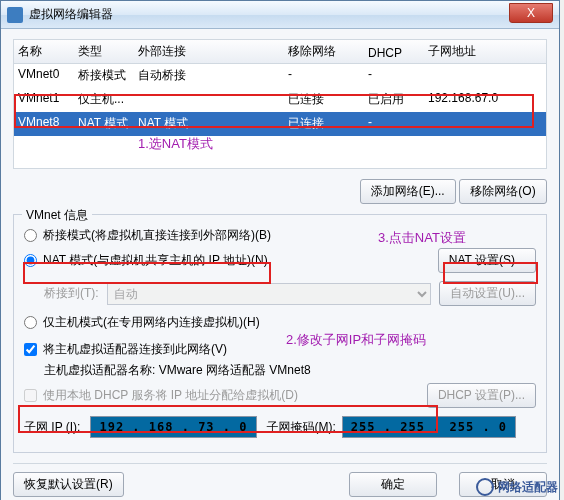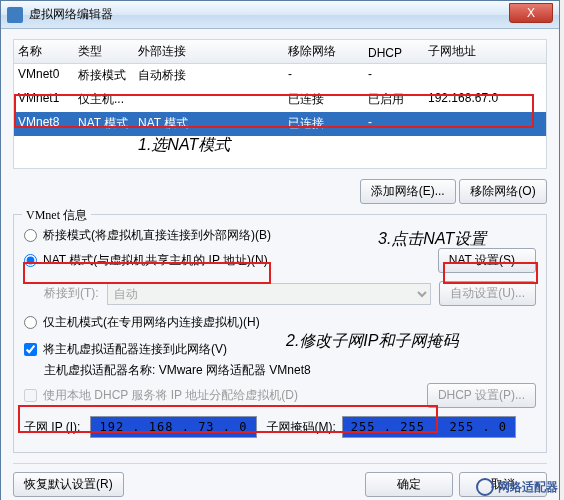--- a/index.html
+++ b/index.html
@@ -16,34 +16,34 @@
 .thead > div, .trow > div { overflow: hidden; text-overflow: ellipsis; white-space: nowrap; }
 .c-name { width: 60px; }
 .c-type { width: 60px; }
 .c-ext { width: 150px; }
 .c-host { width: 80px; }
 .c-dhcp { width: 60px; }
 .c-ip { width: 100px; }
 .trow { border-bottom: 1px solid transparent; }
 .trow.sel { background: #2f6fc0; color: #fff; }
 .red-box { position: absolute; border: 2px solid #e02020; pointer-events: none; }
-.red-text { position: absolute; color: #000000; font-size: 16px; pointer-events: none; font-style: italic; }
+.red-text { position: absolute; color: #a21caf; font-size: 13px; pointer-events: none; }
 .btn-row { text-align: right; margin-top: 10px; }
 button.win { background: linear-gradient(#fdfdfe, #e5e9ef); border: 1px solid #9fa8b5; padding: 3px 10px; border-radius: 3px; cursor: pointer; min-width: 88px; }
 button.win:disabled { color: #9a9a9a; }
 .fieldset { border: 1px solid #c8d0dc; margin-top: 10px; padding: 8px 10px 10px; position: relative; }
-.fieldset .legend { position: absolute; top: -8px; left: 8px; background: #f5f7fa; padding: 0 4px; font-family: Liberation Serif, serif; }
+.fieldset .legend { position: absolute; top: -8px; left: 8px; background: #f5f7fa; padding: 0 4px; }
 .radio-row, .check-row { display: flex; align-items: center; margin: 4px 0; }
 input[type=radio], input[type=checkbox] { margin-right: 6px; }
 .setting-row { display: flex; align-items: center; justify-content: space-between; margin: 4px 0 8px; }
 .setting-row select { flex: 1; margin: 0 8px; padding: 2px; border: 1px solid #b0b8c4; background: #f0f0f0; }
 .line-row { display: flex; align-items: center; margin: 4px 0; }
-.ip-input { background: #1d4ed8; border: 1px solid #8a94a4; padding: 3px 8px; font-family: monospace; letter-spacing: 1px; display: inline-block; min-width: 130px; text-align: center; }
+.ip-input { background: #0369a1; border: 1px solid #8a94a4; padding: 3px 8px; font-family: monospace; letter-spacing: 1px; display: inline-block; min-width: 130px; text-align: center; font-weight: bold; }
 .bottom-bar { display: flex; justify-content: space-between; align-items: center; padding: 8px 0 2px; border-top: 1px solid #d0d8e0; margin-top: 10px; }
-.bottom-bar .btns { display: flex; gap: 6px; }
+.bottom-bar .btns { display: flex; gap: 22px; }
 .watermark { position: absolute; right: 6px; bottom: 4px; font-size: 14px; color: #3a5a9a; font-weight: bold; display:flex; align-items:center; gap:4px;}
 .wm-icon { width:18px; height:18px; border:2px solid #3a5a9a; border-radius:50%;}
 .adapter-label { color: #000; margin-left: 20px; }
 .disabled-text { color: #9a9a9a; }
 </style>
 </head>
 <body>
 
 <div class="window">
   <div class="titlebar">

